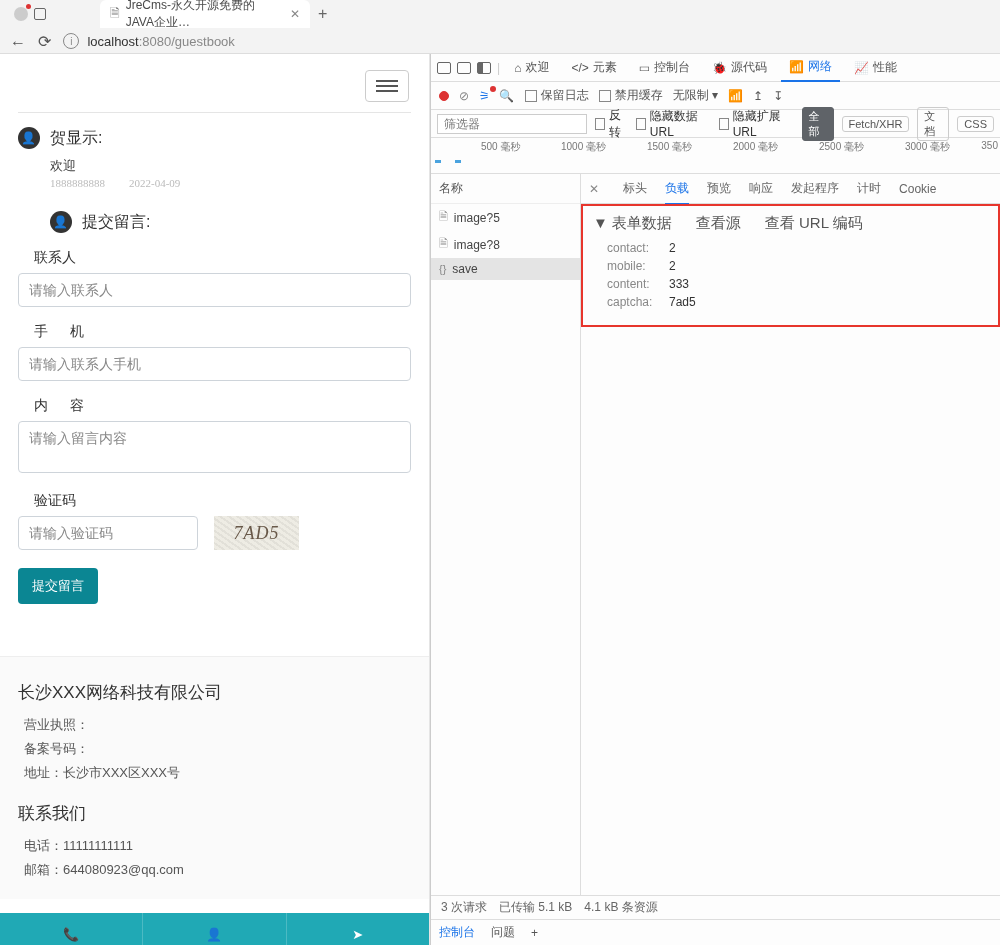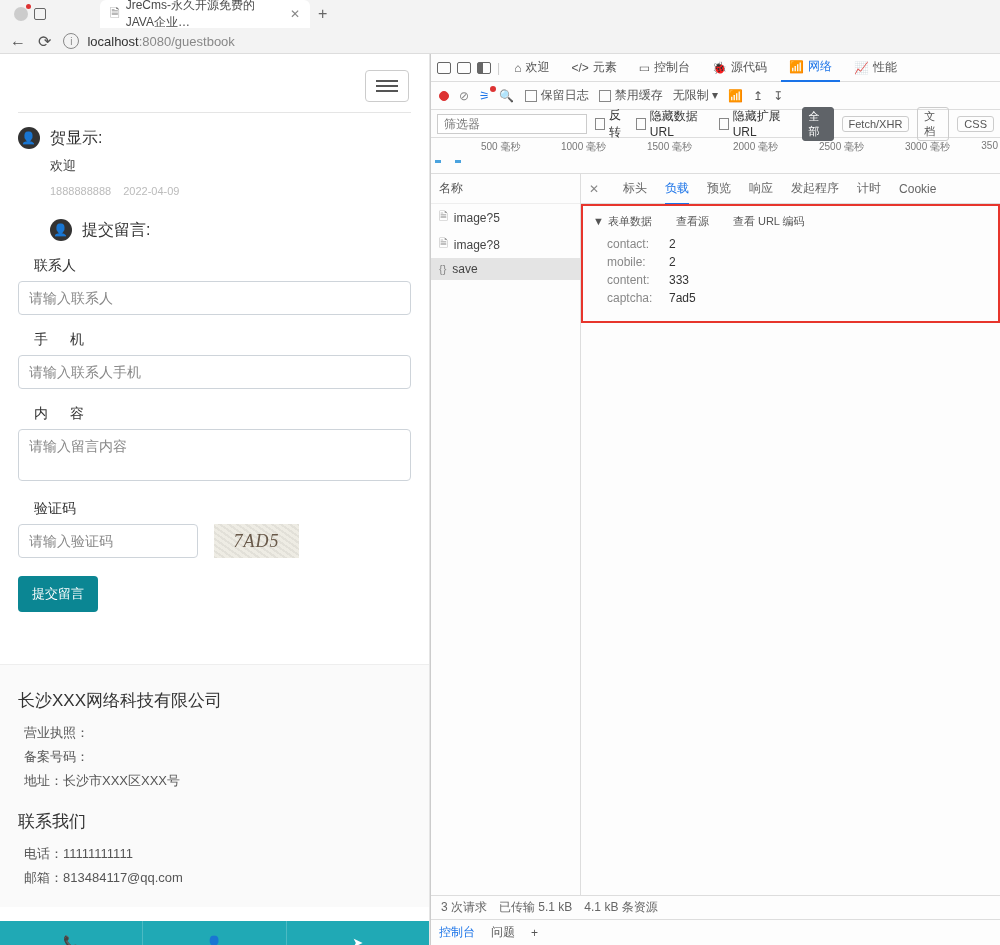--- a/index.html
+++ b/index.html
@@ -21,21 +21,21 @@
 .page { width: 430px; border-right: 1px solid #e5e5e5; overflow-y: auto; padding: 10px 0 0 0; position: relative; }
 .page-inner { padding: 0 18px; }
 .burger { position: absolute; right: 20px; top: 16px; border: 1px solid #ccc; border-radius: 4px; padding: 6px 10px; }
 .burger span { display: block; width: 22px; height: 2px; background: #555; margin: 3px 0; }
 .hr { border-top: 1px solid #e5e5e5; margin: 48px 0 14px 0; }
 
 .comment-head { display: flex; align-items: center; gap: 10px; margin-bottom: 8px; }
 .avatar { width: 22px; height: 22px; border-radius: 50%; background: #333; color:#fff; display:inline-flex; align-items:center; justify-content:center; font-size:12px; }
 .comment-name { font-size: 16px; }
 .comment-body { margin-left: 32px; font-size: 13px; color: #444; }
-.comment-meta { margin-left: 32px; margin-top: 10px; font-size: 11px; color: #bbb; display: flex; gap: 12px; }
+.comment-meta { margin-left: 32px; margin-top: 2px; font-size: 11px; color: #bbb; display: flex; gap: 24px; font-family: Liberation Serif, serif; }
 .reply { display: flex; align-items: center; gap: 10px; margin: 22px 0 14px 32px; font-size: 16px; }
 
 .form-label { font-size: 14px; margin: 16px 0 6px 16px; letter-spacing: 4px; }
 .form-label.nosp { letter-spacing: 0; }
 .form-control { width: 100%; border: 1px solid #ced4da; border-radius: 4px; padding: 8px 10px; font-size: 14px; color: #14532d; outline: none; }
 .form-control::placeholder { color: #888; }
 textarea.form-control { height: 52px; resize: none; }
 .captcha-row { display: flex; align-items: center; gap: 16px; }
 .captcha-row input { width: 180px; }
 .captcha-img { width: 85px; height: 34px; background: #eeece4; display:flex; align-items:center; justify-content:center; font-family: cursive; font-style: italic; font-size: 18px; color:#6a5a4a; letter-spacing:1px; position:relative; overflow:hidden; }
@@ -69,21 +69,21 @@
 .req-header { padding: 6px 8px; border-bottom: 1px solid #eee; color: #555; }
 .req-item { padding: 4px 8px; display: flex; align-items: center; gap: 6px; color: #444; }
 .req-item.sel { background: #e4e4e4; }
 .req-icon { color: #888; font-size: 11px; }
 
 .detail { flex: 1; display: flex; flex-direction: column; }
 .detail-tabs { height: 30px; border-bottom: 1px solid #ddd; display: flex; align-items: center; padding: 0 8px; gap: 18px; color: #666; }
 .detail-tabs .dtab.active { color: #1a73e8; border-bottom: 2px solid #1a73e8; padding-bottom: 6px; margin-bottom:-7px; }
 .detail-tabs .close { color: #888; margin-right: 6px; }
 .payload-box { border: 2px solid #e7352c; margin: 0; padding: 8px 10px 14px 10px; position: relative; }
-.payload-head { display: flex; gap: 24px; color: #555; margin-bottom: 6px; font-size: 11px; }
+.payload-head { display: flex; gap: 24px; color: #555; margin-bottom: 6px; font-size: 15px; }
 .payload-head .caret { color: #555; margin-right: 4px; }
 .kv { display: flex; gap: 6px; padding: 2px 0 2px 14px; }
 .kv .k { color: #888; min-width: 56px; }
 .kv .v { color: #333; }
 
 .dt-status { height: 24px; border-top: 1px solid #ddd; display:flex; align-items:center; padding: 0 10px; color:#666; font-size:12px; }
 .dt-bottom-tabs { height: 26px; border-top: 1px solid #ddd; display:flex; align-items:center; padding:0 8px; gap:16px; color:#555; }
 .dt-bottom-tabs .btab.active { color:#1a73e8; border-bottom: 2px solid #1a73e8; padding-bottom:4px; margin-bottom:-5px; }
 .checkbox { display:inline-flex; align-items:center; gap:4px; }
 .checkbox .box { width:12px; height:12px; border:1px solid #888; display:inline-block; }
@@ -161,21 +161,21 @@
       <button class="submit-btn">提交留言</button>
     </div>
 
     <div class="footer-block">
       <h3>长沙XXX网络科技有限公司</h3>
       <p>营业执照：</p>
       <p>备案号码：</p>
       <p>地址：长沙市XXX区XXX号</p>
       <h3 style="margin-top:20px;">联系我们</h3>
       <p>电话：11111111111</p>
-      <p>邮箱：813484117@qq.com</p>
+      <p>邮箱：644080923@qq.com</p>
     </div>
     <div class="footer-btns">
       <a>📞 </a>
       <a>👤 </a>
       <a>➤ </a>
     </div>
   </div>
 
   <div class="devtools">
     <div class="dt-top">

